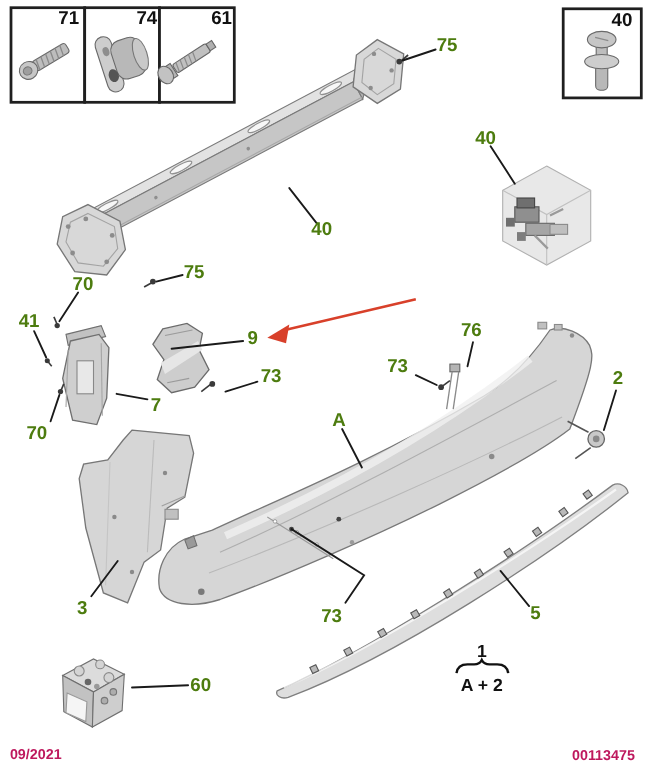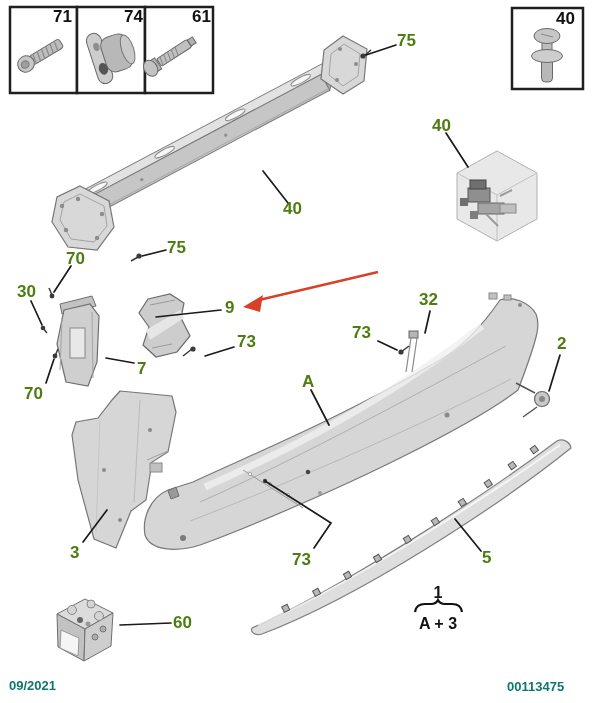--- a/index.html
+++ b/index.html
@@ -12,21 +12,21 @@
     position:absolute;font-weight:700;font-size:17px;line-height:1;
     color:#4d7c0f;white-space:nowrap;
   }
   .box-num{
     position:absolute;font-weight:700;font-size:17px;line-height:1;color:#111;
   }
   .formula-num{
     position:absolute;font-weight:700;font-size:16px;line-height:1;color:#111;text-align:center;
   }
   .footer-text{
-    position:absolute;font-weight:700;font-size:13px;line-height:1;color:#0f766e;
+    position:absolute;font-weight:700;font-size:13px;line-height:1;color:#be185d;
   }
 </style>
 </head>
 <body>
 
 <div class="canvas">
 
 <svg class="art" width="600" height="703" viewBox="0 0 600 703">
 
   <g>
@@ -285,33 +285,33 @@
 <div class="box-num" style="left:53px;top:8px">71</div>
 <div class="box-num" style="left:124px;top:8px">74</div>
 <div class="box-num" style="left:192px;top:8px">61</div>
 <div class="box-num" style="left:556px;top:10px">40</div>
 
 <div class="label" style="left:397px;top:32px">75</div>
 <div class="label" style="left:283px;top:200px">40</div>
 <div class="label" style="left:432px;top:117px">40</div>
 <div class="label" style="left:167px;top:239px">75</div>
 <div class="label" style="left:66px;top:250px">70</div>
-<div class="label" style="left:17px;top:283px">30</div>
+<div class="label" style="left:17px;top:283px">41</div>
 <div class="label" style="left:225px;top:299px">9</div>
 <div class="label" style="left:237px;top:333px">73</div>
 <div class="label" style="left:24px;top:385px">70</div>
 <div class="label" style="left:137px;top:360px">7</div>
-<div class="label" style="left:419px;top:291px">32</div>
+<div class="label" style="left:419px;top:291px">76</div>
 <div class="label" style="left:352px;top:324px">73</div>
 <div class="label" style="left:557px;top:335px">2</div>
 <div class="label" style="left:302px;top:373px">A</div>
 <div class="label" style="left:70px;top:544px">3</div>
 <div class="label" style="left:292px;top:551px">73</div>
 <div class="label" style="left:482px;top:549px">5</div>
 <div class="label" style="left:173px;top:614px">60</div>
 
 <div class="formula-num" style="left:420px;top:585px;width:36px">1</div>
-<div class="formula-num" style="left:412px;top:616px;width:52px">A + 3</div>
+<div class="formula-num" style="left:412px;top:616px;width:52px">A + 2</div>
 
 <div class="footer-text" style="left:9px;top:679px">09/2021</div>
-<div class="footer-text" style="left:507px;top:680px">00113475</div>
+<div class="footer-text" style="left:520px;top:680px">00113475</div>
 
 </div>
 
 </body></html>

